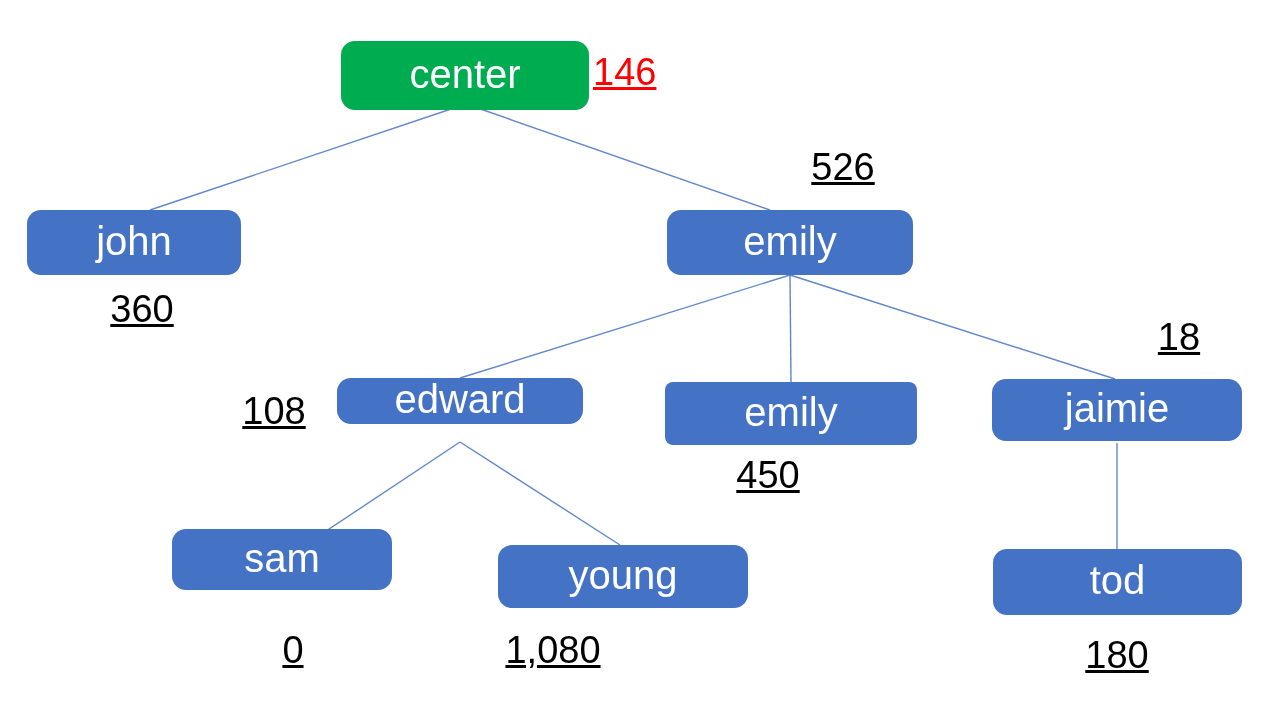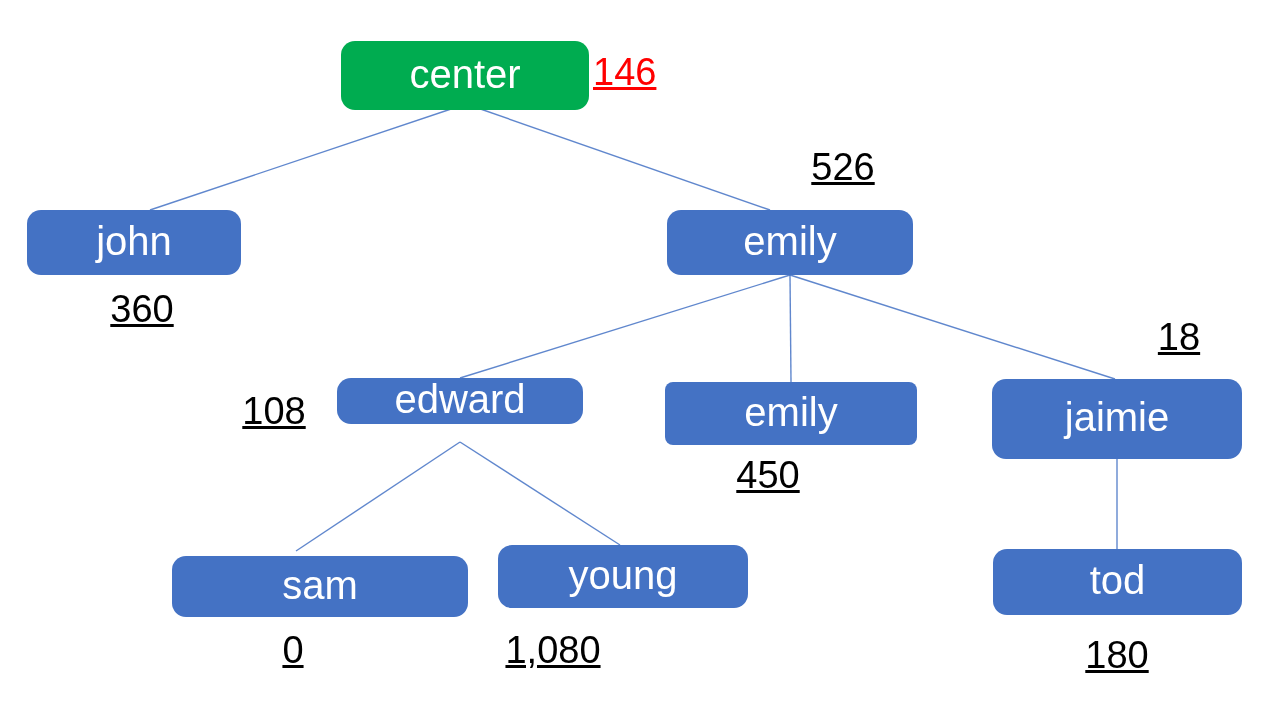--- a/index.html
+++ b/index.html
@@ -61,22 +61,22 @@
     text-decoration: underline;
   }
   .value.root-value { color: var(--root-value-text); }
 
   
   .n-center { left: 341px; top: 41px;  width: 248px; height: 69px; }
   .n-john   { left: 27px;  top: 210px; width: 214px; height: 65px; }
   .n-mary   { left: 667px; top: 210px; width: 246px; height: 65px; }
   .n-edward { left: 337px; top: 378px; width: 246px; height: 46px; }
   .n-emily  { left: 665px; top: 382px; width: 252px; height: 63px; border-radius: 8px; }
-  .n-jaimie { left: 992px; top: 379px; width: 250px; height: 80px; }
-  .n-sam    { left: 172px; top: 556px; width: 296px; height: 61px; }
+  .n-jaimie { left: 992px; top: 379px; width: 250px; height: 62px; }
+  .n-sam    { left: 172px; top: 529px; width: 220px; height: 61px; }
   .n-young  { left: 498px; top: 545px; width: 250px; height: 63px; }
   .n-tod    { left: 993px; top: 549px; width: 249px; height: 66px; justify-content: center; }
 
   
   .v-center { left: 593px;  top: 52px;  text-align: left; }
   .v-john   { left: 87px;   top: 289px; }
   .v-mary   { left: 788px;  top: 147px; }
   .v-edward { left: 219px;  top: 391px; }
   .v-emily  { left: 713px;  top: 455px; }
   .v-jaimie { left: 1124px; top: 317px; }

